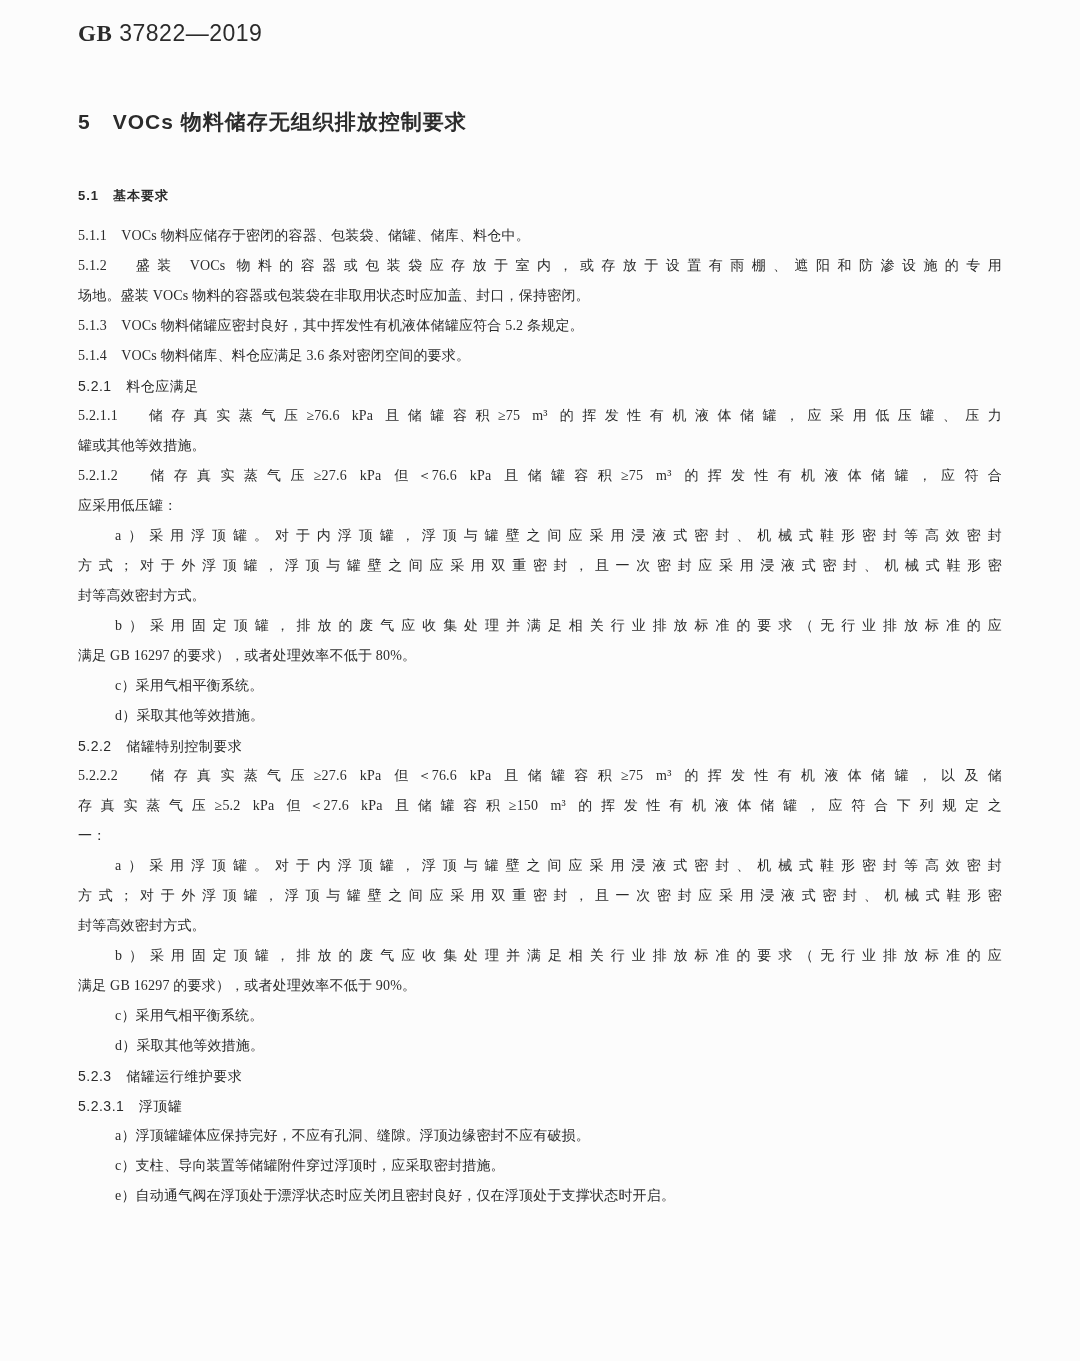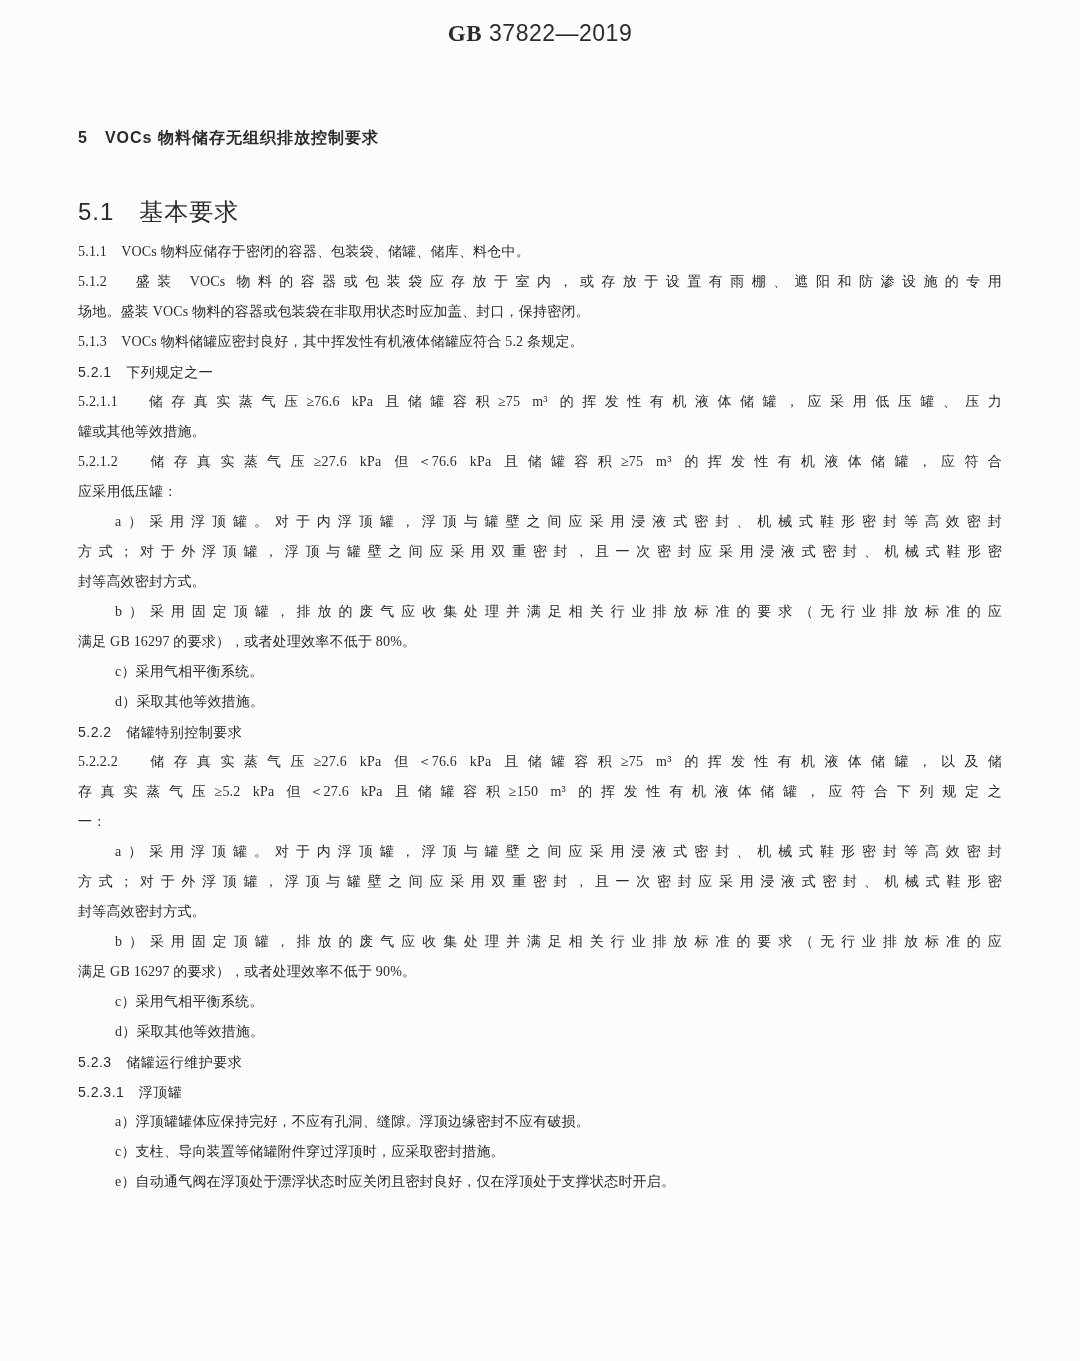--- a/index.html
+++ b/index.html
@@ -20,49 +20,48 @@
     background: var(--bg-color);
     color: var(--text-color);
     padding: 18px 78px 0 78px;
     font-family: "Liberation Serif", "DejaVu Serif", serif;
     overflow: hidden;
   }
   .doc-header {
     font-size: 23px;
     line-height: 30px;
     letter-spacing: 0.5px;
-    text-align: center;
   }
   .doc-header .gb {
     font-weight: bold;
     font-family: "Liberation Serif", "DejaVu Serif", serif;
     margin-right: 7px;
   }
   .doc-header .num {
     font-family: "Liberation Sans", "DejaVu Sans", sans-serif;
     font-weight: 500;
   }
   .line {
     font-size: 14px;
     line-height: 30px;
     white-space: normal;
     letter-spacing: 0.2px;
   }
   .line.h1 {
-    margin-top: 72px;
-    font-size: 16px;
+    margin-top: 56px;
+    font-size: 21px;
     line-height: 34px;
     font-weight: bold;
     font-family: "Liberation Sans", "DejaVu Sans", sans-serif;
     letter-spacing: 1px;
   }
   .line.h2 {
     margin-top: 18px;
-    font-size: 24px;
-    font-weight: normal;
+    font-size: 13px;
+    font-weight: bold;
     font-family: "Liberation Sans", "DejaVu Sans", sans-serif;
     letter-spacing: 1px;
   }
   .line.h1 + .line.h2 { margin-top: 42px; }
   .line.h2 + .line.body { margin-top: 10px; }
   .line.h3 {
     font-family: "Liberation Sans", "DejaVu Sans", sans-serif;
     font-weight: 400;
     letter-spacing: 0.5px;
   }
@@ -80,21 +79,22 @@
   <div class="doc-header">
     <span class="gb">GB</span><span class="num">37822—2019</span>
   </div>
   <div>
       <div class="line h1">5　VOCs 物料储存无组织排放控制要求</div>
       <div class="line h2">5.1　基本要求</div>
       <div class="line body">5.1.1　VOCs 物料应储存于密闭的容器、包装袋、储罐、储库、料仓中。</div>
       <div class="line body j">5.1.2　盛装 VOCs 物料的容器或包装袋应存放于室内，或存放于设置有雨棚、遮阳和防渗设施的专用</div>
       <div class="line body">场地。盛装 VOCs 物料的容器或包装袋在非取用状态时应加盖、封口，保持密闭。</div>
       <div class="line body">5.1.3　VOCs 物料储罐应密封良好，其中挥发性有机液体储罐应符合 5.2 条规定。</div>
-      <div class="line h3">5.2.1　下列规定之一</div>
+      <div class="line body">5.1.4　VOCs 物料储库、料仓应满足 3.6 条对密闭空间的要求。</div>
+      <div class="line h3">5.2.1　料仓应满足</div>
       <div class="line body j">5.2.1.1　储存真实蒸气压≥76.6 kPa 且储罐容积≥75 m³ 的挥发性有机液体储罐，应采用低压罐、压力</div>
       <div class="line body">罐或其他等效措施。</div>
       <div class="line body j">5.2.1.2　储存真实蒸气压≥27.6 kPa 但＜76.6 kPa 且储罐容积≥75 m³ 的挥发性有机液体储罐，应符合</div>
       <div class="line body">应采用低压罐：</div>
       <div class="line body indent j">a）采用浮顶罐。对于内浮顶罐，浮顶与罐壁之间应采用浸液式密封、机械式鞋形密封等高效密封</div>
       <div class="line body j">方式；对于外浮顶罐，浮顶与罐壁之间应采用双重密封，且一次密封应采用浸液式密封、机械式鞋形密</div>
       <div class="line body">封等高效密封方式。</div>
       <div class="line body indent j">b）采用固定顶罐，排放的废气应收集处理并满足相关行业排放标准的要求（无行业排放标准的应</div>
       <div class="line body">满足 GB 16297 的要求），或者处理效率不低于 80%。</div>
       <div class="line body indent">c）采用气相平衡系统。</div>

